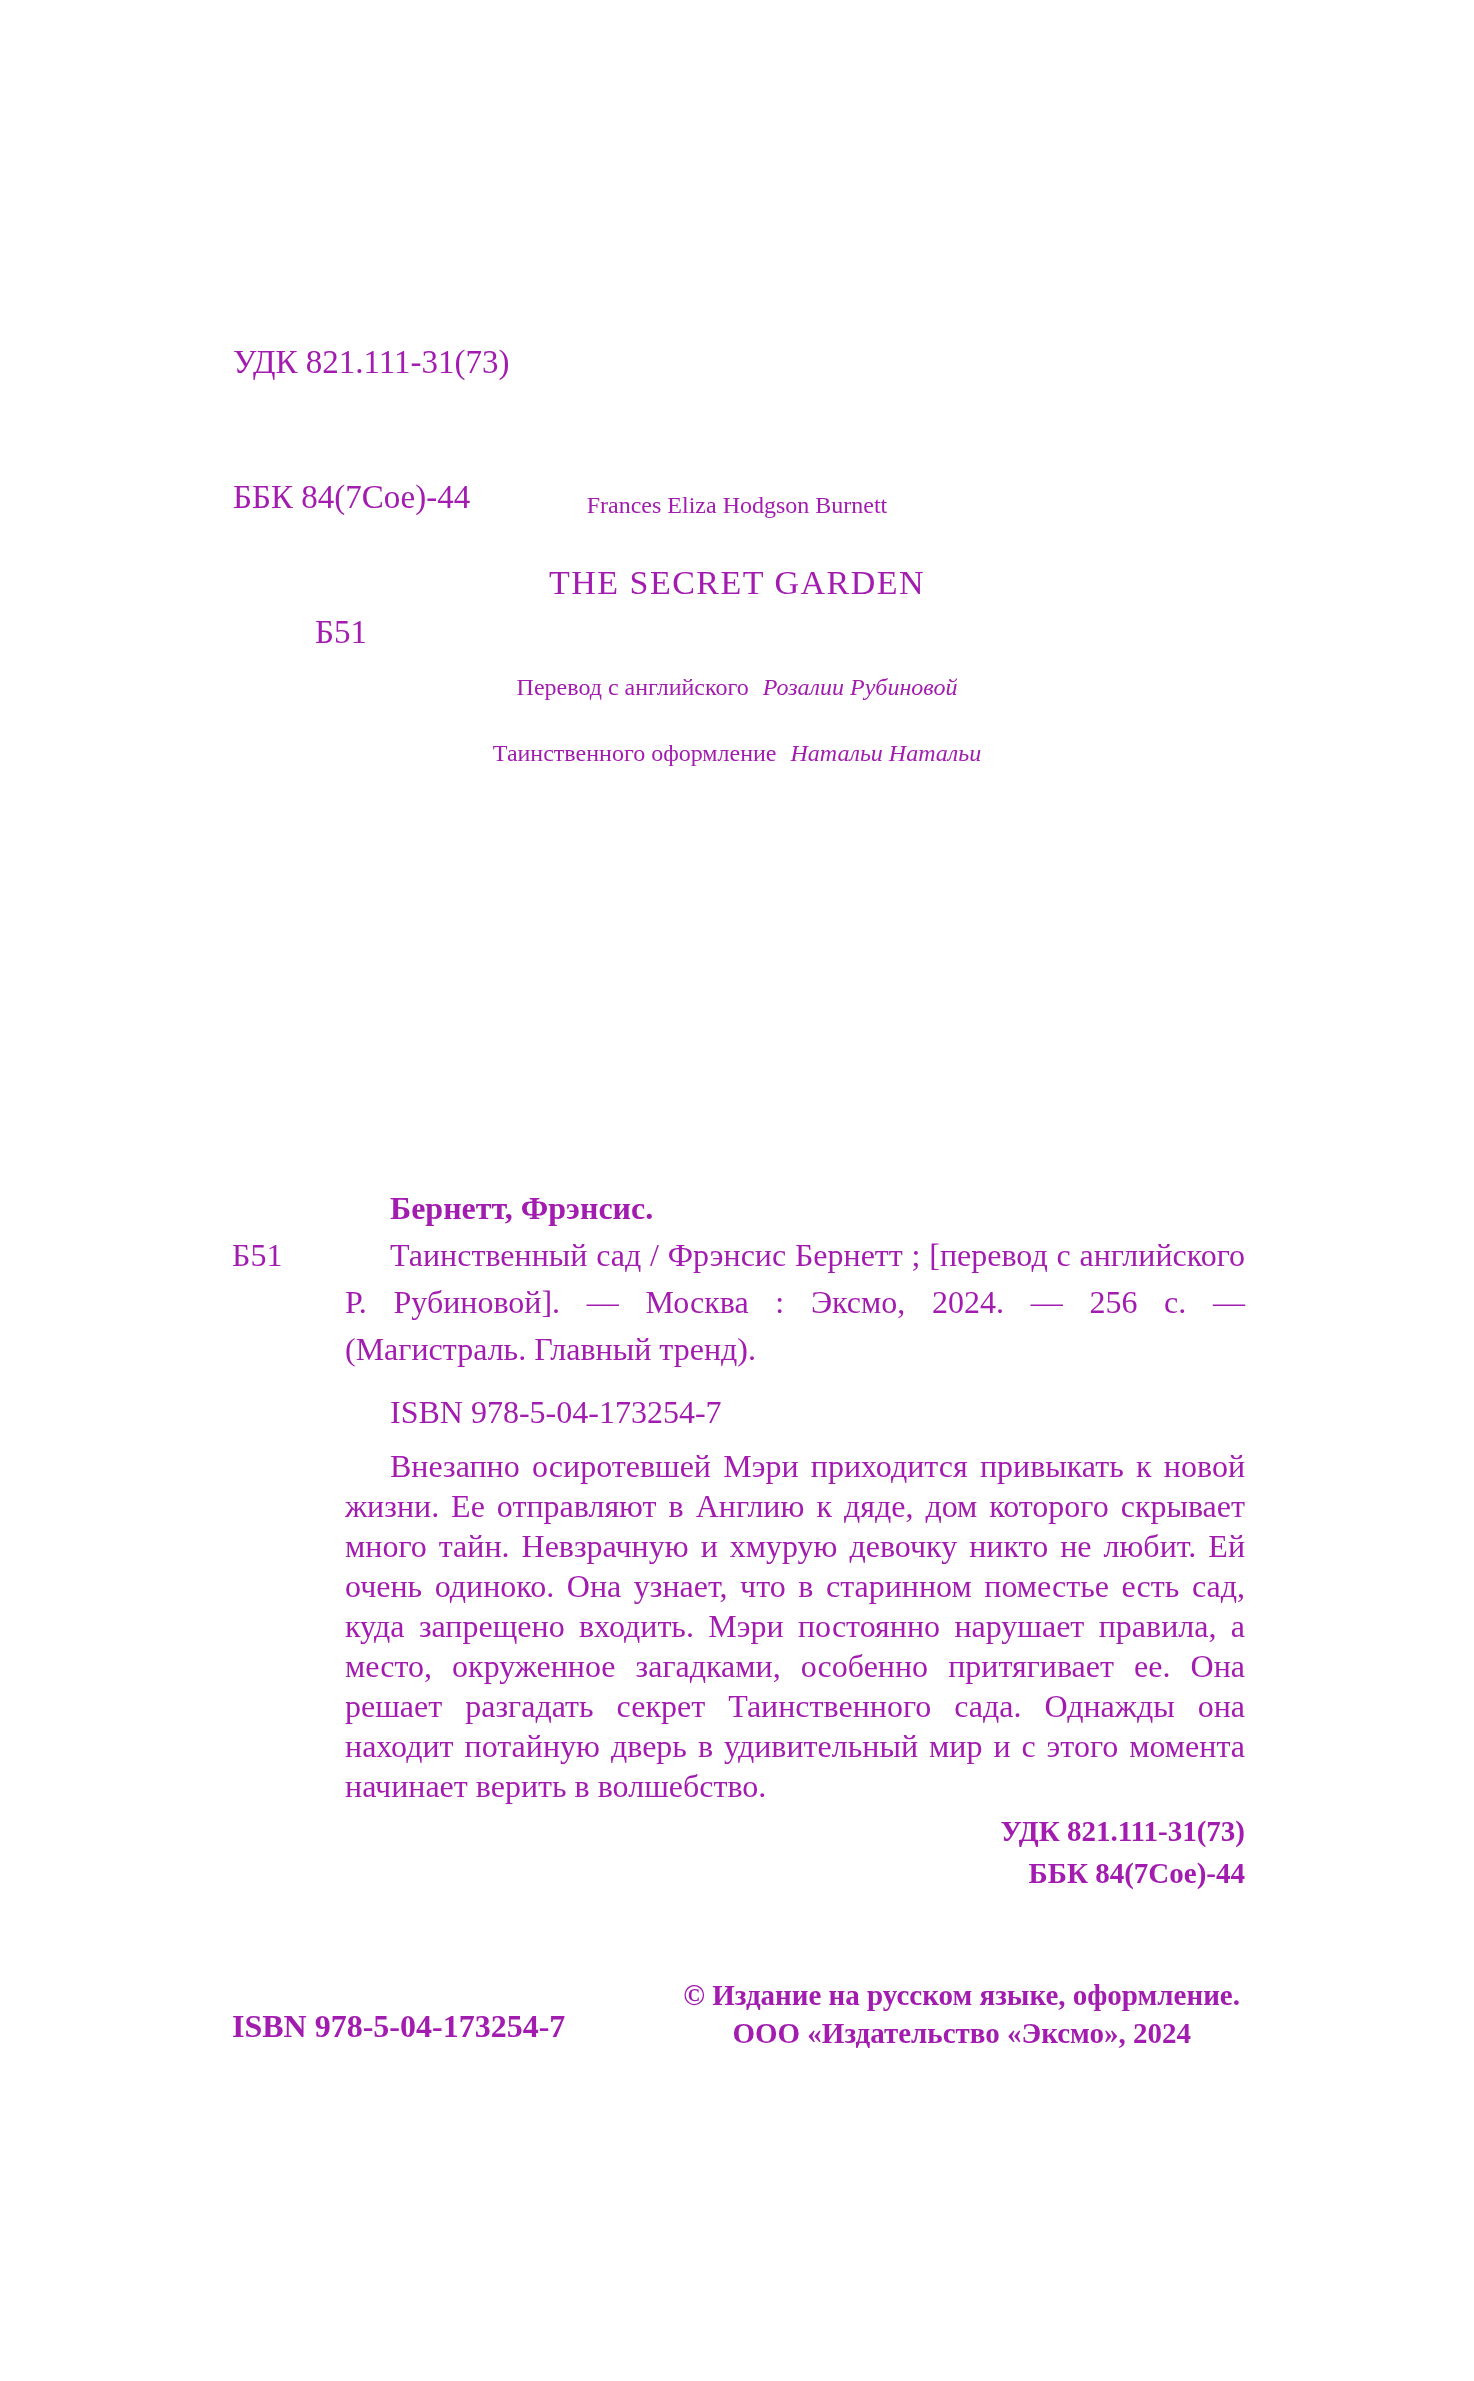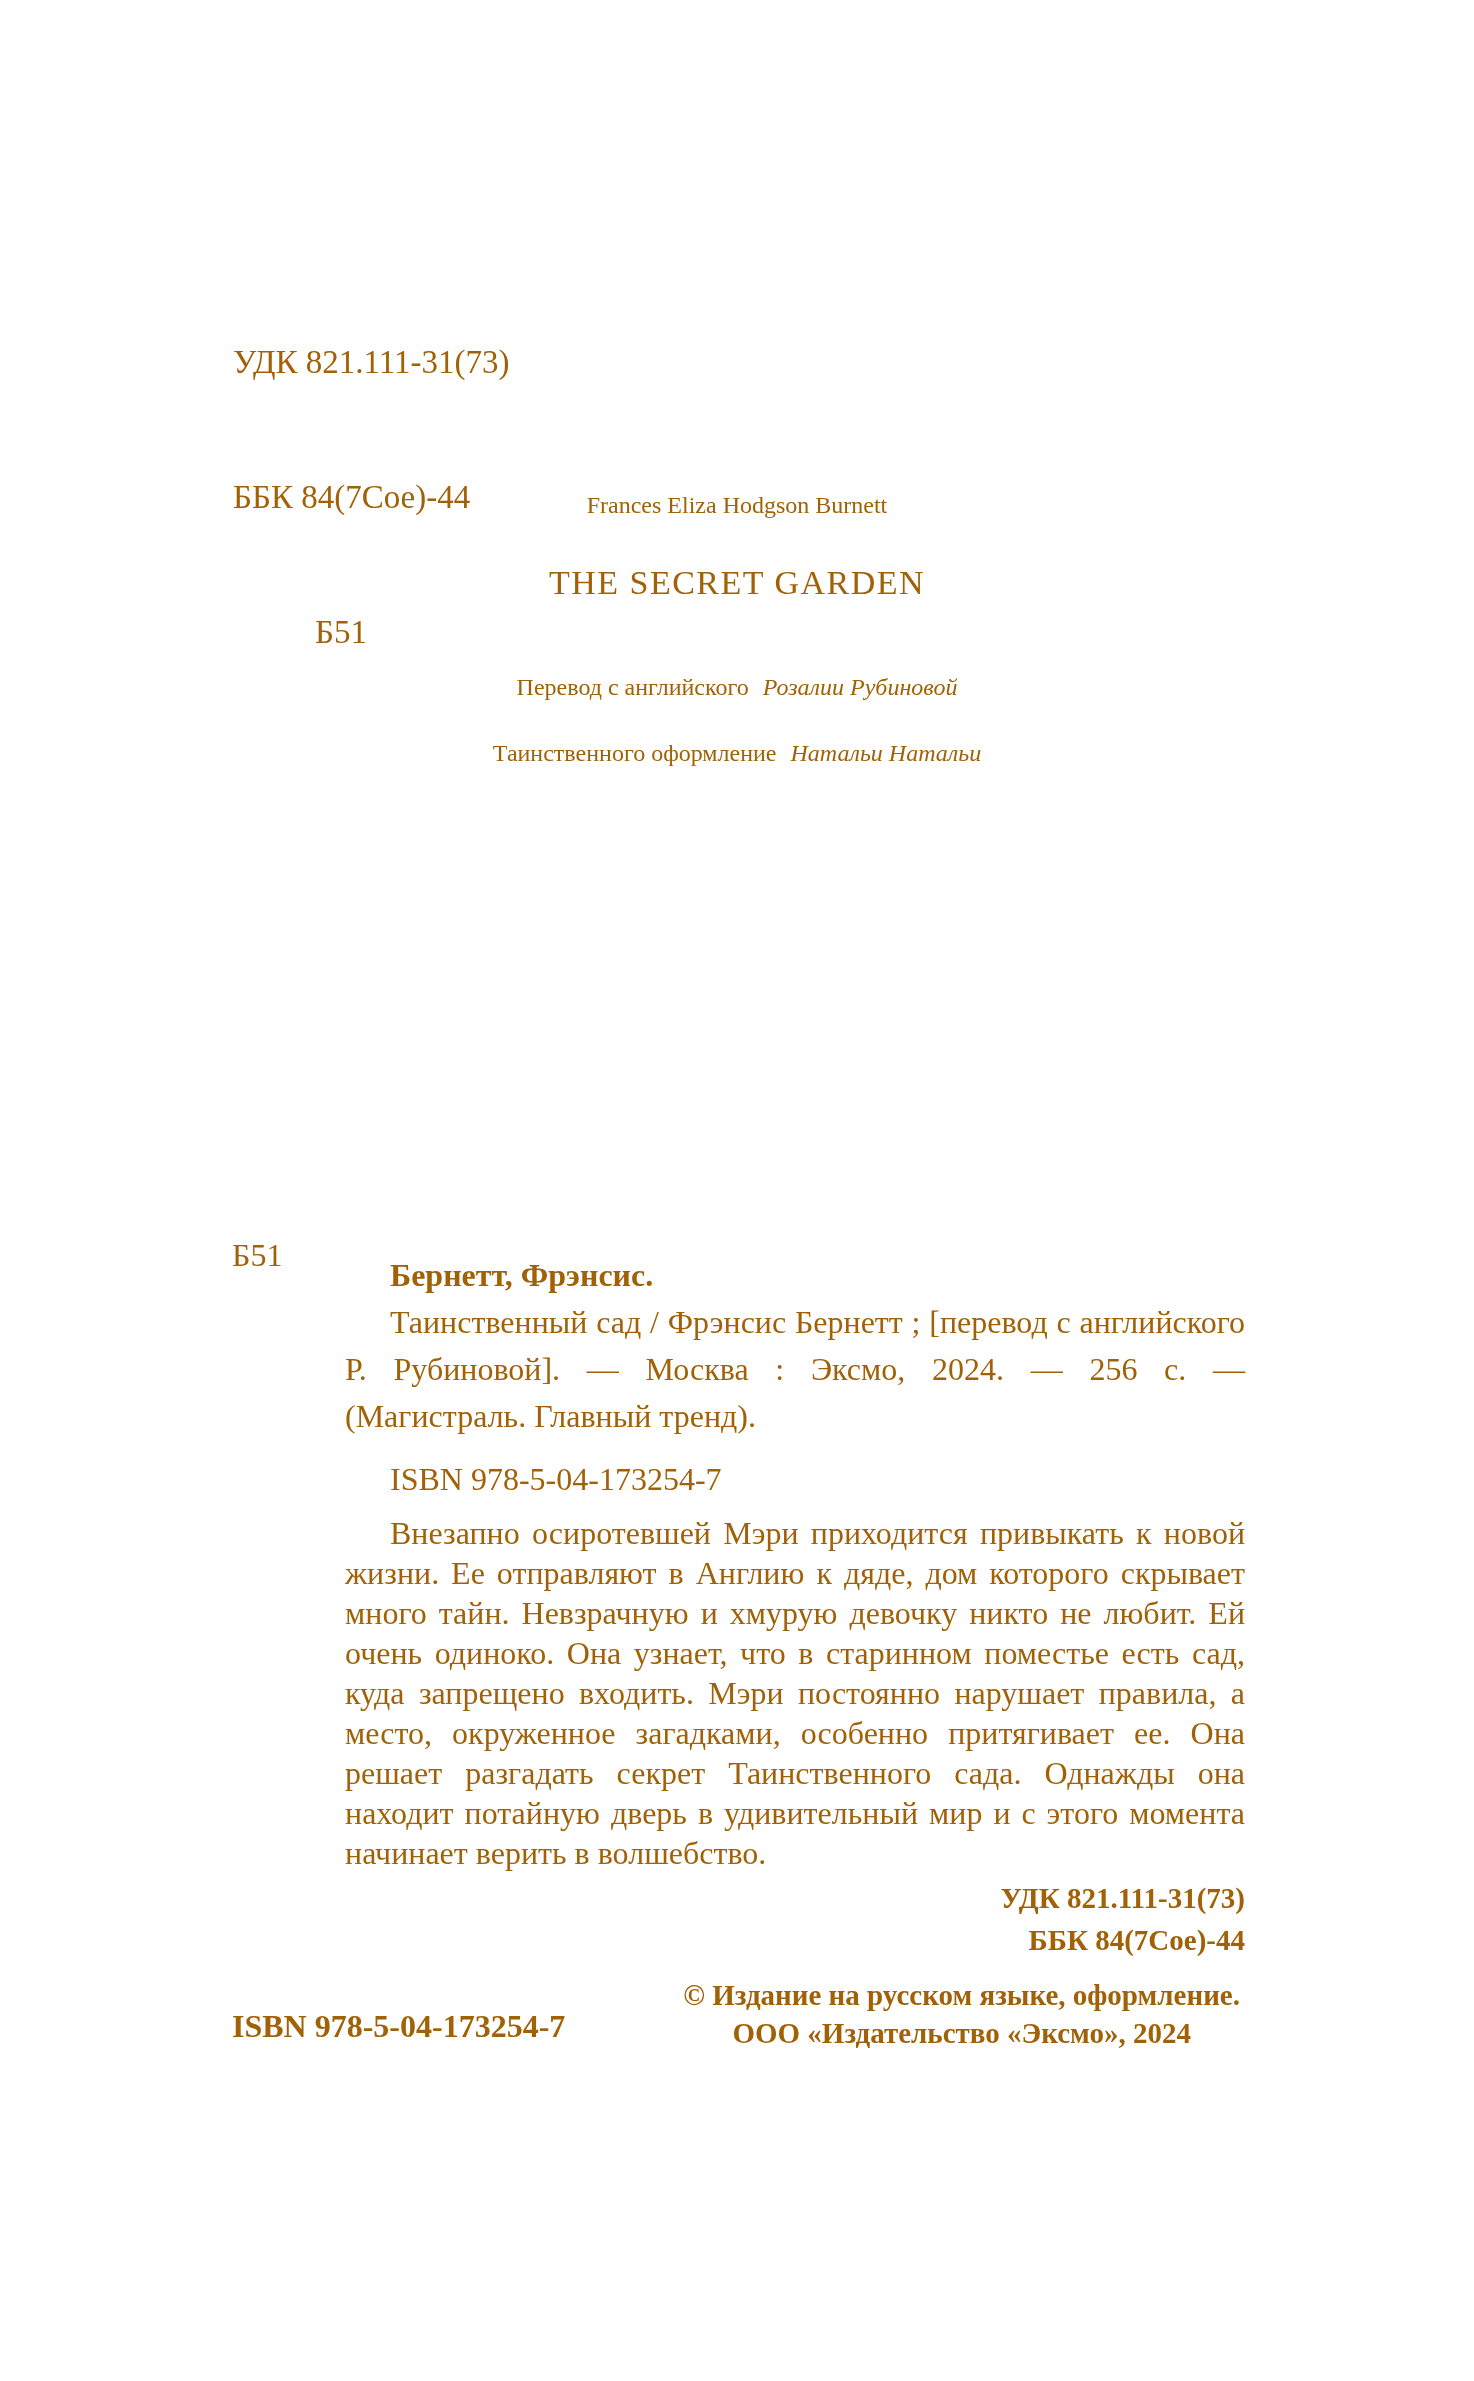--- a/index.html
+++ b/index.html
@@ -3,21 +3,21 @@
 <meta charset="utf-8">
 <style>
   * { margin: 0; padding: 0; box-sizing: border-box; }
   html, body { background: #ffffff; }
   .page {
     position: relative;
     width: 1474px;
     height: 2381px;
     background: #ffffff;
     font-family: "Liberation Serif", serif;
-    color: #a16207;
+    color: #a21caf;
     margin: 0 auto;
     overflow: hidden;
   }
 
   
   .top-block {
     position: absolute;
     left: 233px;
     top: 250px;
     font-size: 33px;
@@ -45,21 +45,21 @@
   .margin-code {
     position: absolute;
     left: 232px;
     top: 1232px;
     font-size: 32px;
     line-height: 47px;
   }
   .catalog-card {
     position: absolute;
     left: 345px;
-    top: 1252px;
+    top: 1185px;
     width: 900px;
     font-size: 32px;
   }
   .card-author {
     font-weight: bold;
     text-indent: 45px;
     line-height: 47px;
     text-align: left;
   }
   .card-desc {

